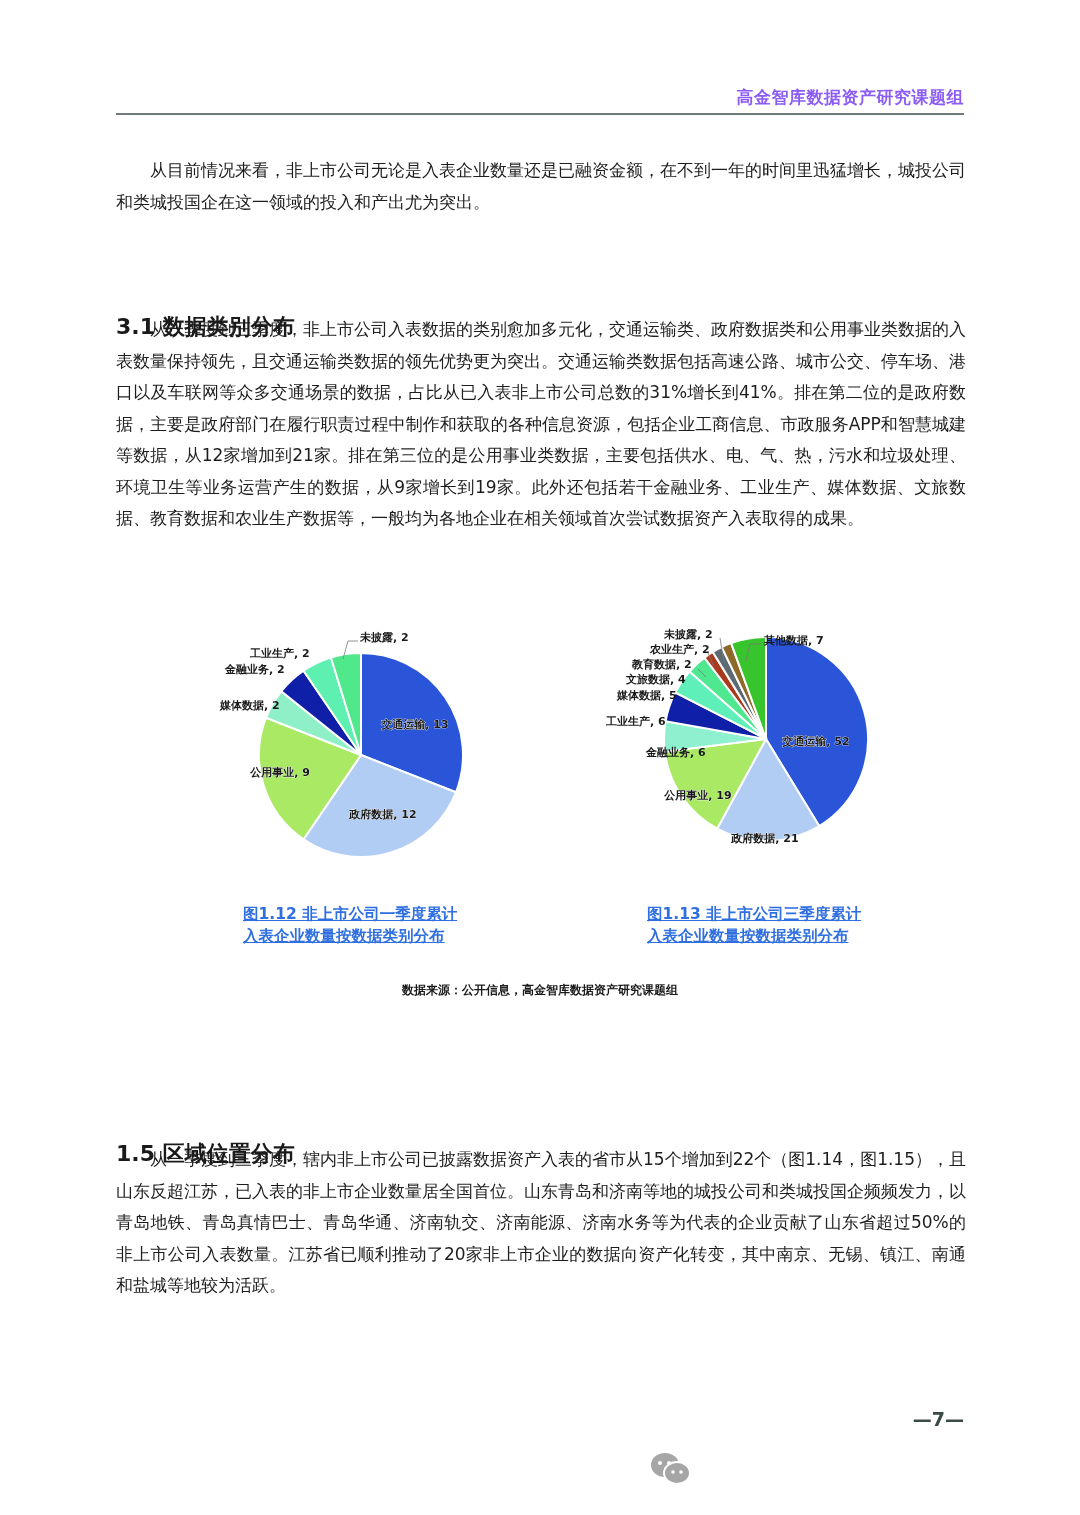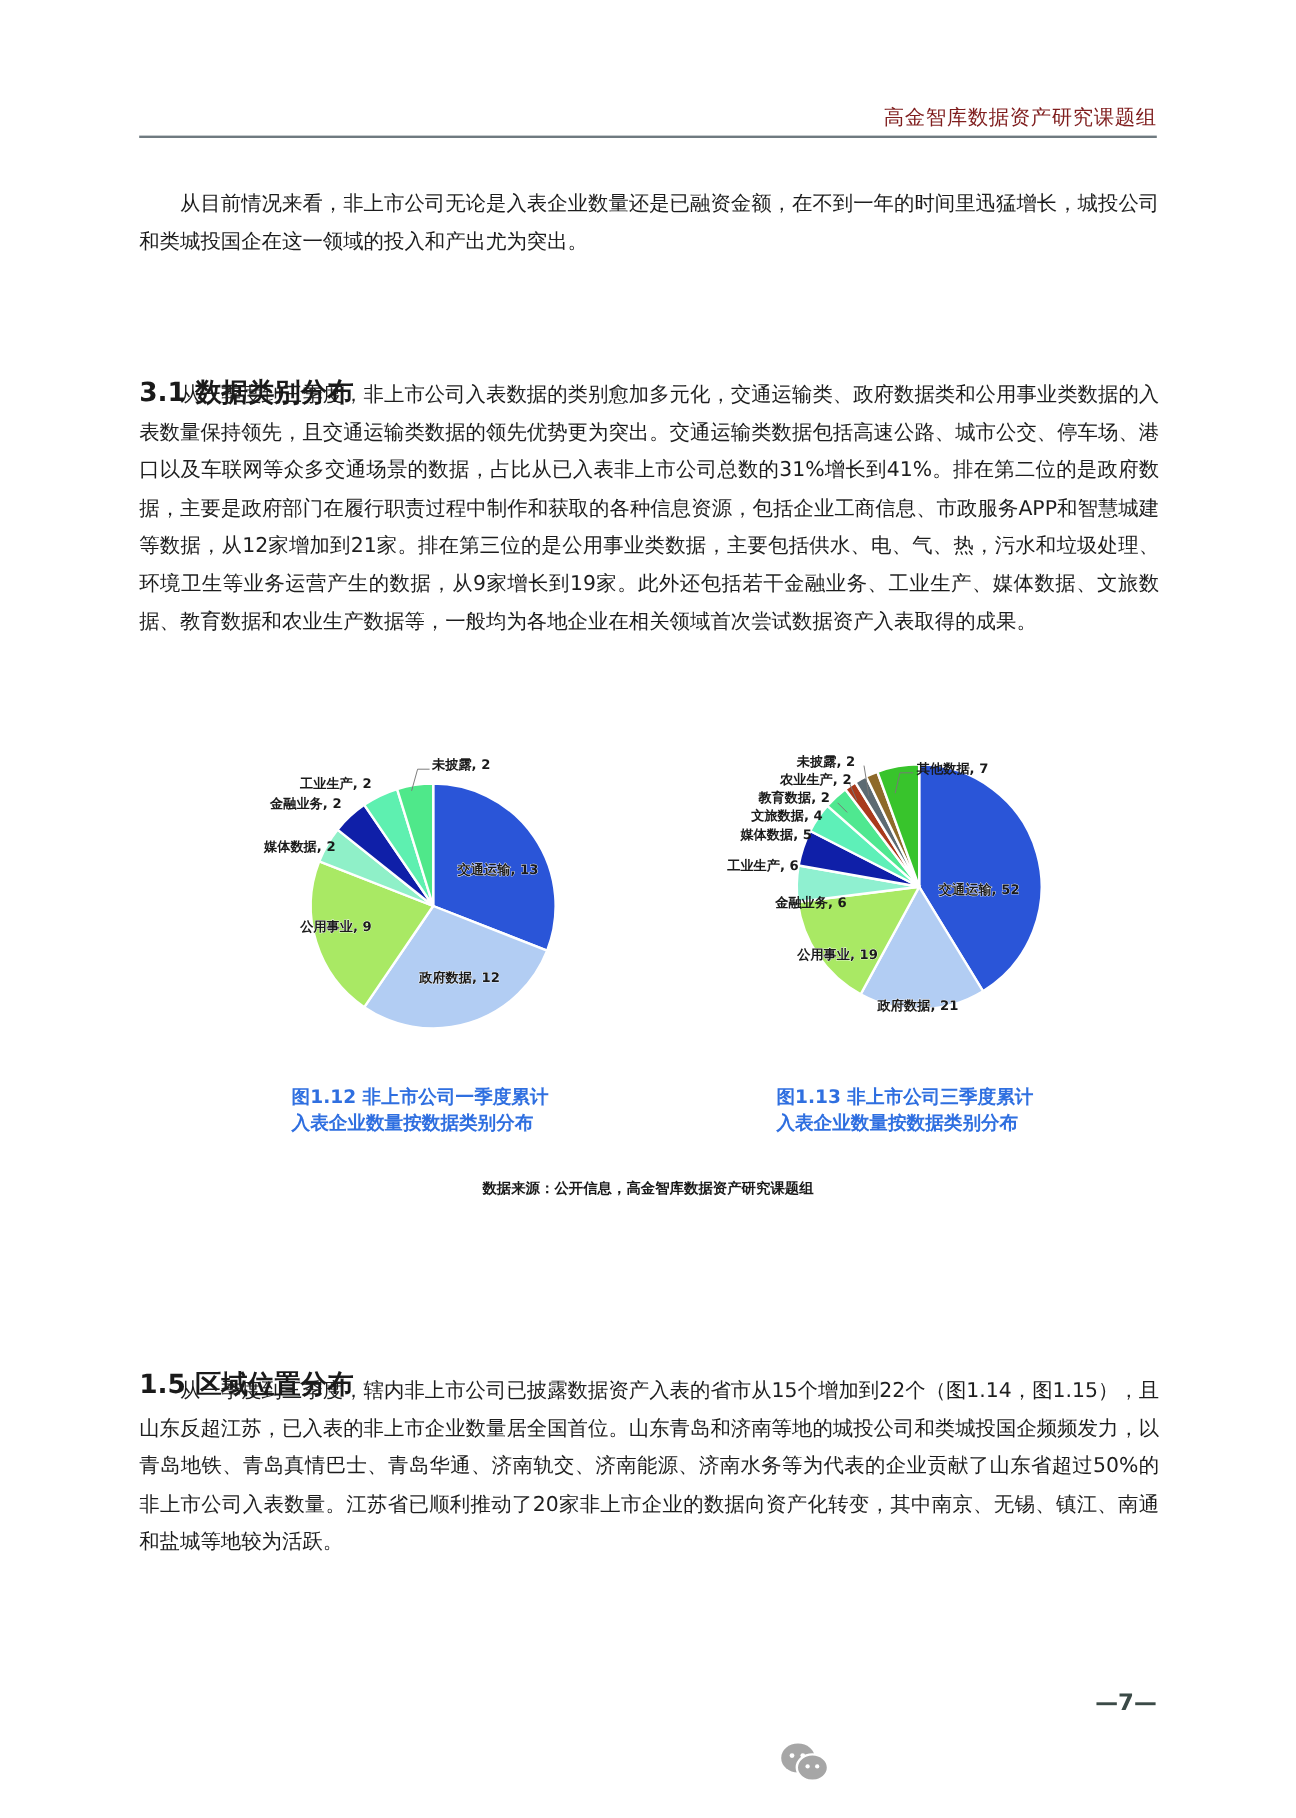--- a/index.html
+++ b/index.html
@@ -1,27 +1,27 @@
 <!DOCTYPE html>
 <html><head>
 <meta charset="utf-8">
 <style>
   html, body { margin:0; padding:0; background:#fff; }
   body { width:1080px; height:1515px; position:relative; overflow:hidden;
          font-family:"DejaVu Sans","Liberation Sans",sans-serif; color:#222; }
-  .header-title { position:absolute; right:116px; top:86px; font-size:17px; font-weight:normal; color:#7f1d1d; letter-spacing:0.5px; }
+  .header-title { position:absolute; right:116px; top:86px; font-size:17px; font-weight:bold; color:#8b5cf6; letter-spacing:0.5px; }
   .header-rule { position:absolute; left:116px; right:116px; top:113px; height:2px; background:#6f7a80; }
   .para { position:absolute; left:116px; width:850px; font-size:17px; line-height:31.5px; color:#1d1d1d; text-align:justify; }
   .para .indent { display:inline-block; width:34px; }
   .h2 { position:absolute; left:116px; font-size:22px; font-weight:bold; color:#1a1a1a;margin-top:46px; }
   .chart { position:absolute; }
   .chart svg { overflow:visible; }
   .lbl { font-size:11px; font-weight:bold; fill:#1a1a1a; font-family:"DejaVu Sans",sans-serif; }
   .lbl-in { font-size:11px; font-weight:bold; fill:#1a1a1a; font-family:"DejaVu Sans",sans-serif; paint-order:stroke; stroke:#fff; stroke-width:0.6px; }
-  .caption { position:absolute; font-size:15.5px; font-weight:bold; color:#2f6fe0; line-height:22px; }
+  .caption { position:absolute; font-size:15.5px; font-weight:bold; color:#2f6fe0; line-height:22px;text-decoration:underline; }
   .source { position:absolute; left:0; width:1080px; top:982px; text-align:center; font-size:12px; font-weight:bold; color:#1a1a1a; }
   .page-num { position:absolute; right:116px; top:1408px; font-size:19px; font-weight:bold; color:#3b4a47; }
   .watermark { position:absolute; left:650px; top:1452px; font-size:27px; color:#9a9a9a; display:flex; align-items:center; gap:8px; }
   .wm-icon { width:42px; height:34px; position:relative; }
 </style>
 </head>
 <body>
 
 <div class="header-title">高金智库数据资产研究课题组</div>
 <div class="header-rule"></div>

